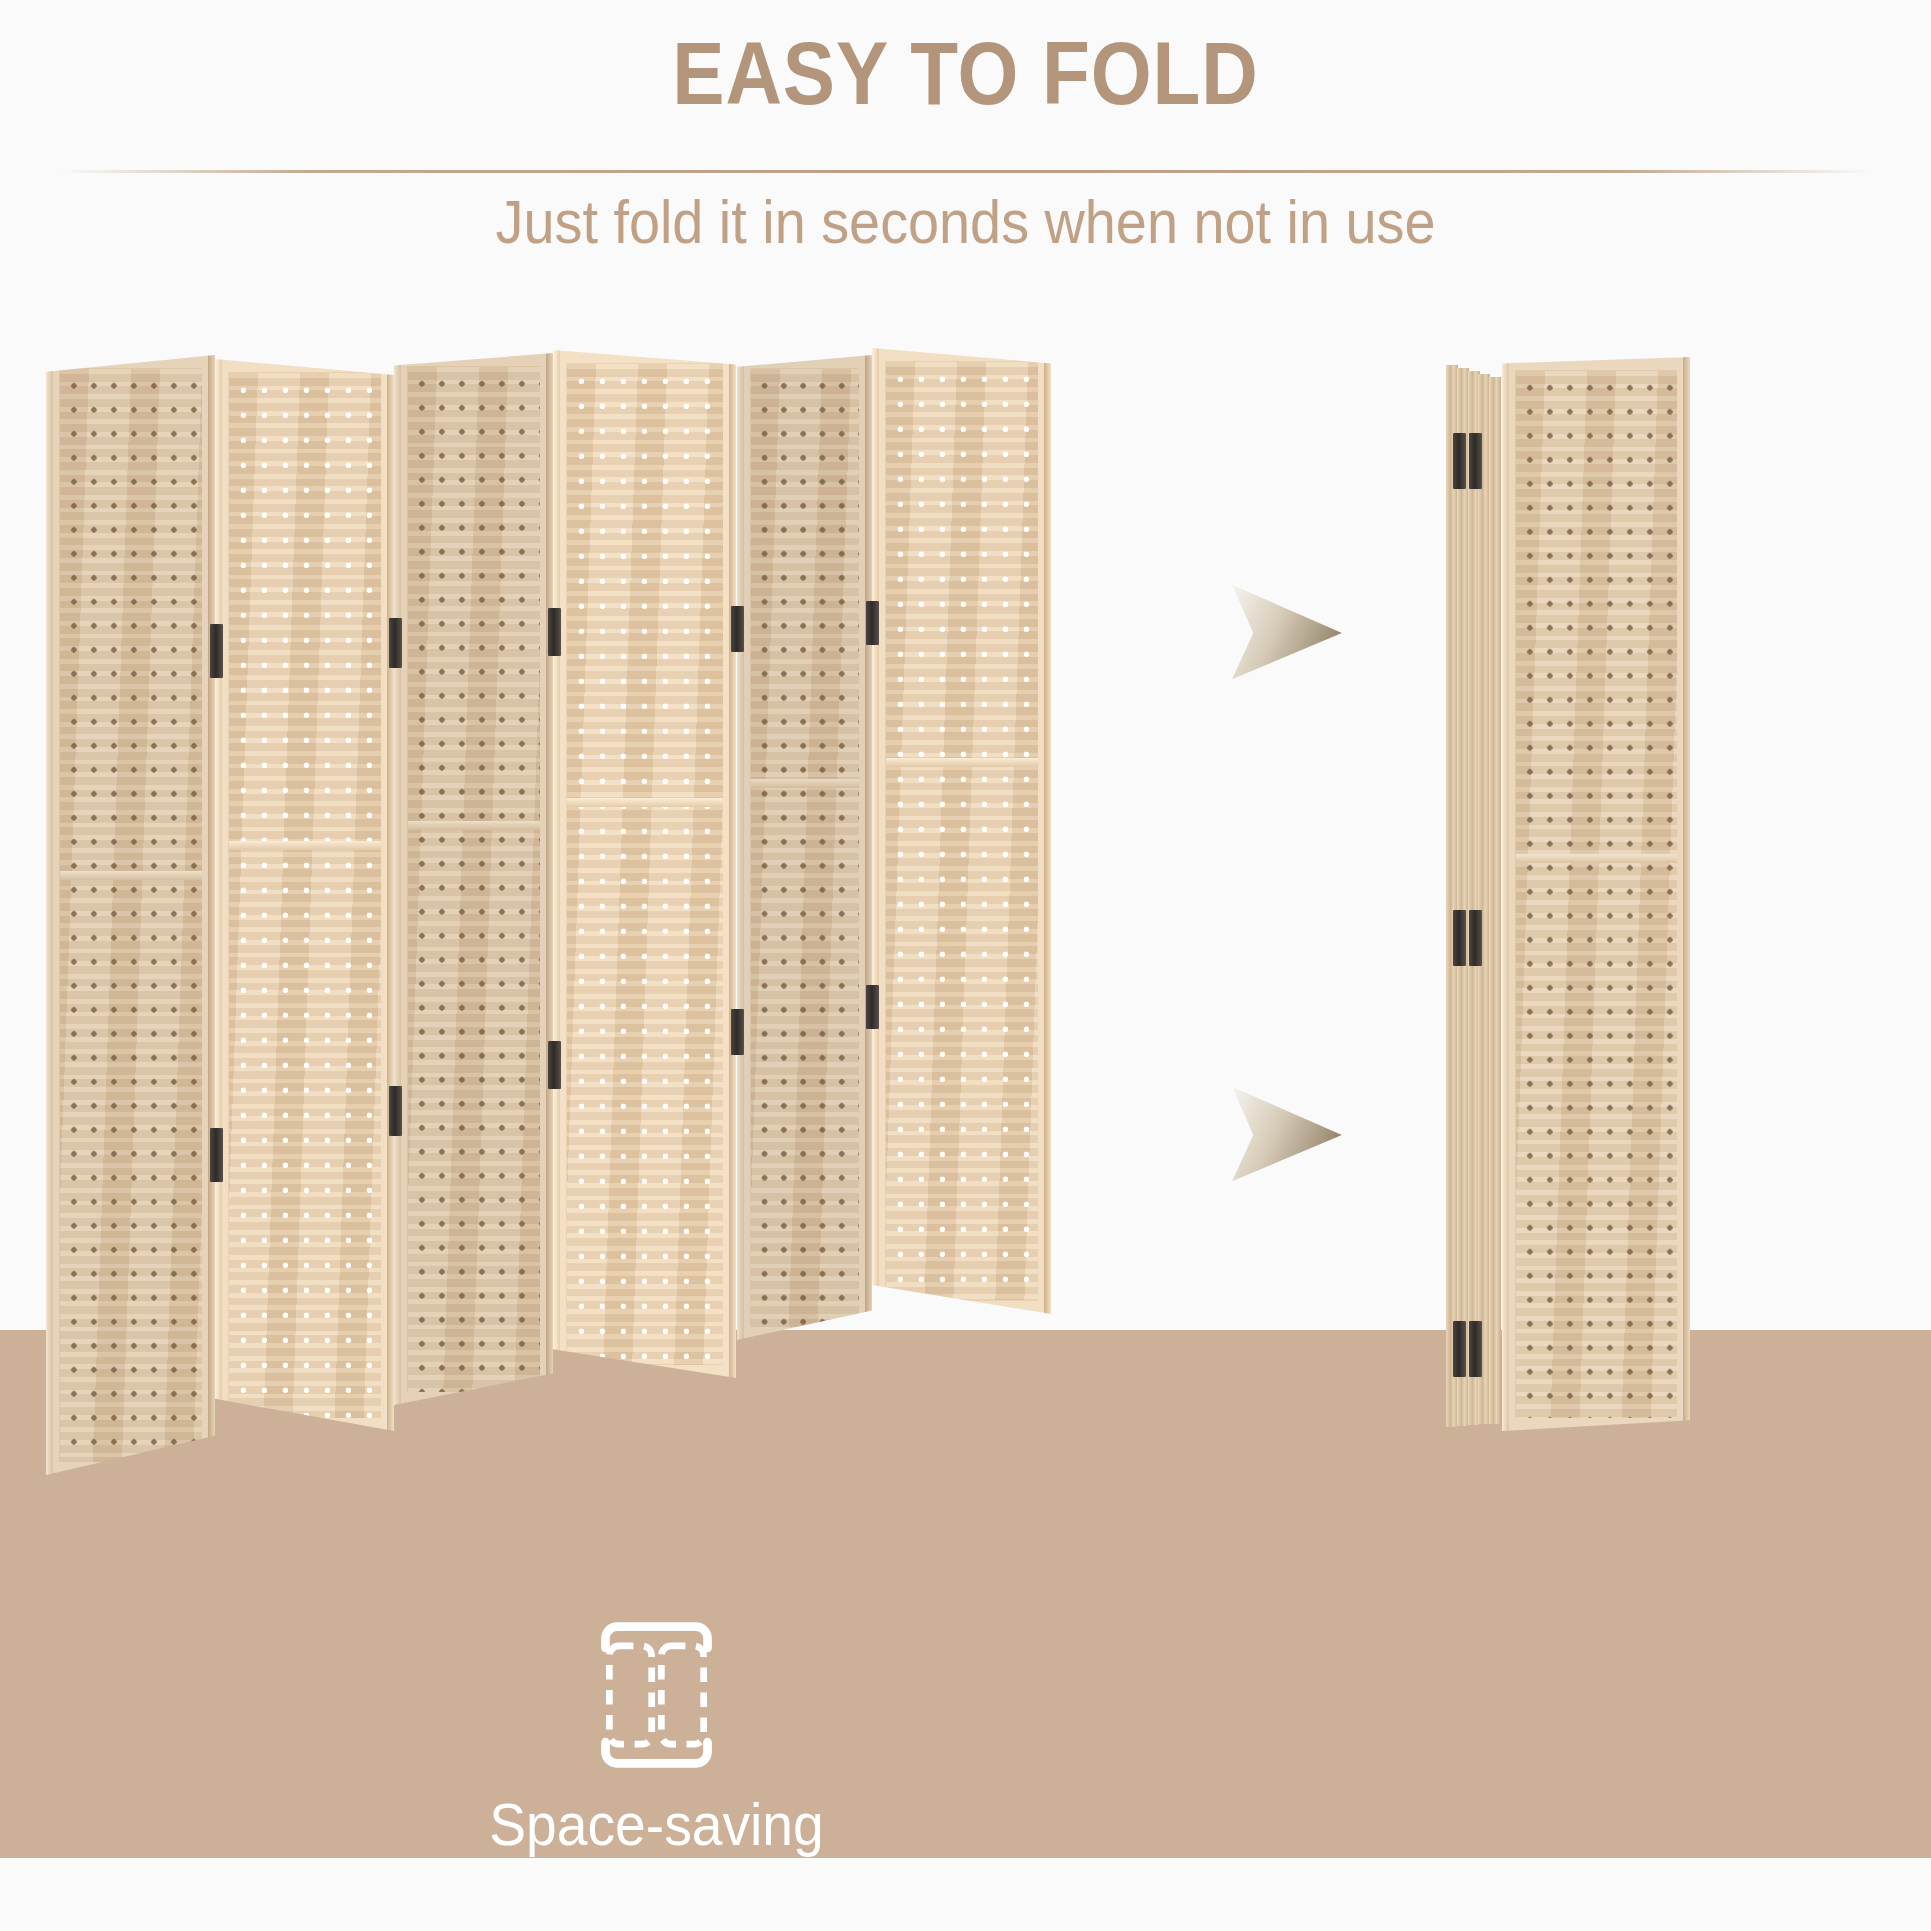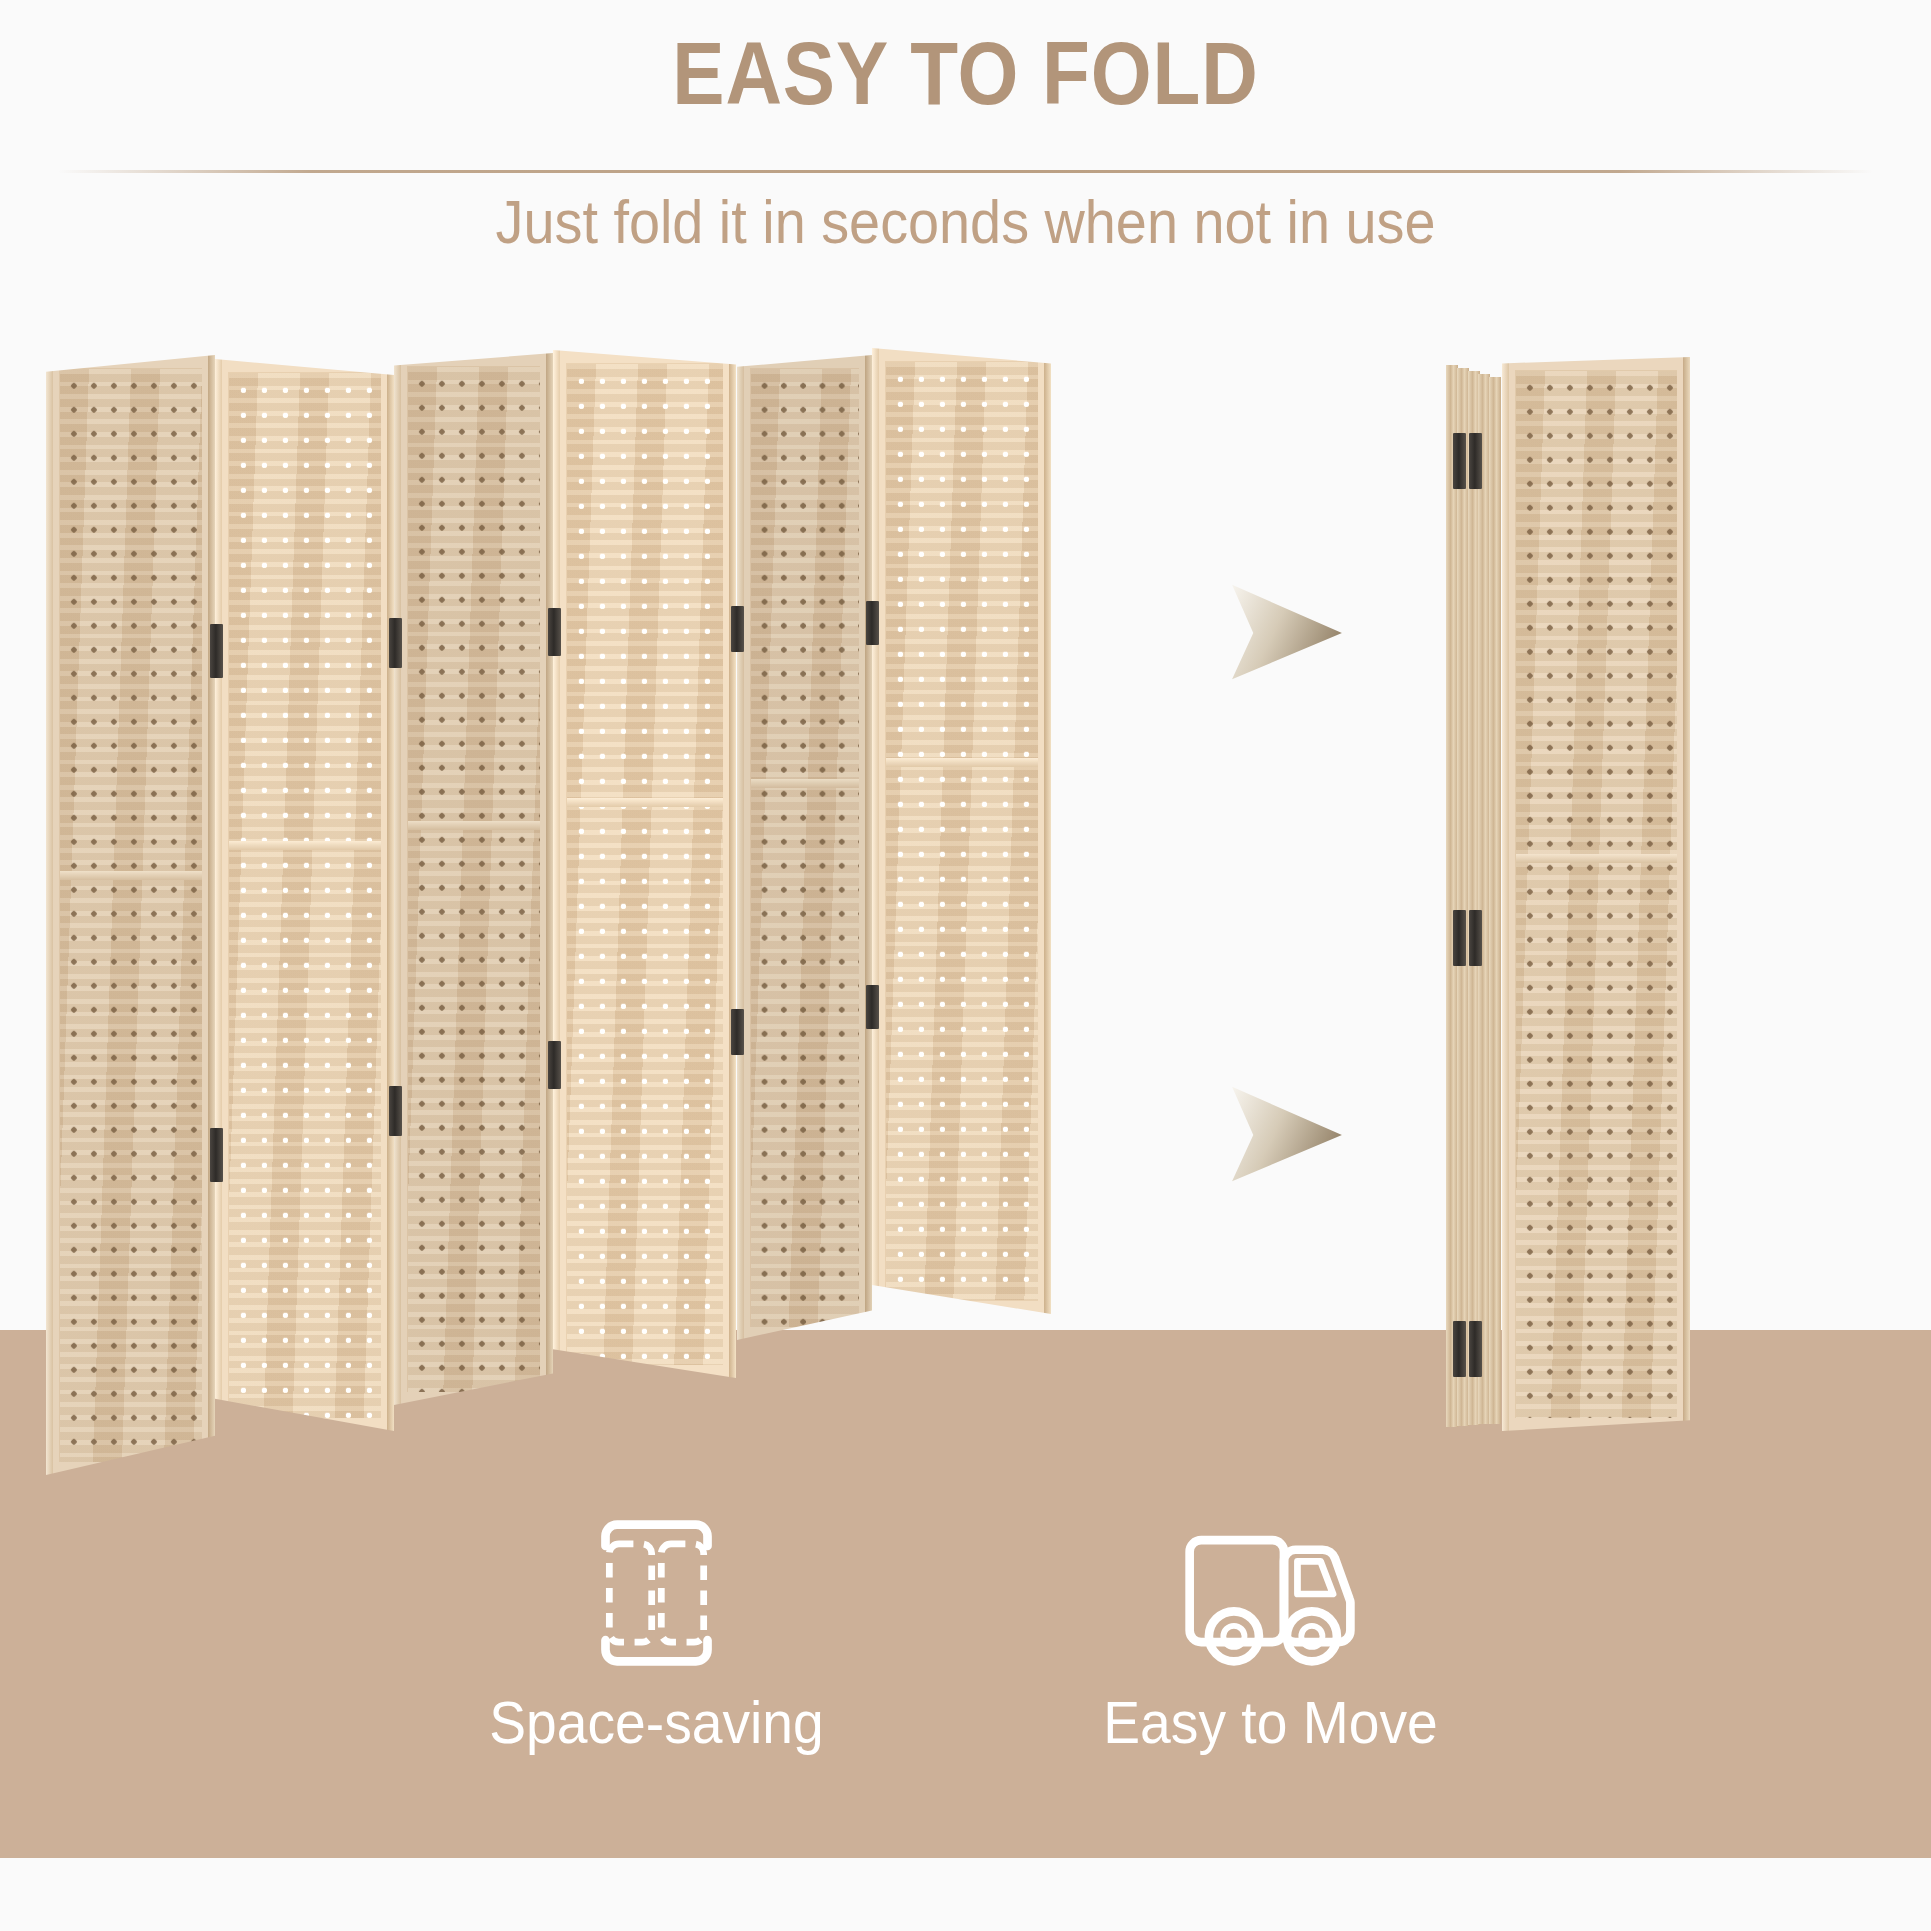--- a/index.html
+++ b/index.html
@@ -90,21 +90,21 @@
   
   .stack-layer{
     position:absolute;
     background:linear-gradient(90deg,#e8d8bd 0%,#cfb694 38%,#e6d4b7 62%,#c9ae8b 100%);
   }
 
   
   .arrow{position:absolute;width:126px;height:106px;}
 
   
-  .features{position:absolute;left:0;top:1512px;width:1931px;height:290px;}
+  .features{position:absolute;left:0;top:1614px;width:1931px;height:290px;}
   .feature{position:absolute;top:0;width:579px;text-align:center;}
   .feature .ficon{height:164px;display:flex;align-items:center;justify-content:center;}
   .feature .flabel{
     margin-top:17.4px;font-size:60px;color:#ffffff;font-weight:400;line-height:1;
     font-family:"Liberation Sans Narrow","Liberation Sans",sans-serif;
     transform:scaleX(.92);
   }
 </style>
 </head>
 <body>
@@ -237,31 +237,17 @@
         <svg width="145" height="154" viewBox="0 0 150 160">
           <path d="M22,30 v-10 a12,12 0 0 1 12,-12 h82 a12,12 0 0 1 12,12 v10" fill="none" stroke="#ffffff" stroke-width="9" stroke-linecap="round"></path>
           <path d="M22,128 v10 a12,12 0 0 0 12,12 h82 a12,12 0 0 0 12,-12 v-10" fill="none" stroke="#ffffff" stroke-width="9" stroke-linecap="round"></path>
           <rect x="26" y="28" width="44" height="102" rx="10" ry="10" fill="none" stroke="#ffffff" stroke-width="7" stroke-dasharray="15 11"></rect>
           <rect x="80" y="28" width="44" height="102" rx="10" ry="10" fill="none" stroke="#ffffff" stroke-width="7" stroke-dasharray="15 11"></rect>
         </svg>
       </div>
       <div class="flabel">Space-saving</div>
     </div>
 
-    <div class="feature" style="left:981px;">
-      <div class="ficon">
-        <svg width="193" height="154" viewBox="0 0 200 160">
-          <path d="M16,36 a12,12 0 0 1 12,-12 h74 a12,12 0 0 1 12,12 v82 a12,12 0 0 1 -12,12 h-74 a12,12 0 0 1 -12,-12 Z" fill="none" stroke="#ffffff" stroke-width="9" stroke-linejoin="round"></path>
-          <path d="M114,46 a12,12 0 0 1 12,-12 h28 a14,14 0 0 1 13,9 l15,42 a12,12 0 0 1 1,4 v29 a12,12 0 0 1 -12,12 h-45 a12,12 0 0 1 -12,-12 Z" fill="none" stroke="#ffffff" stroke-width="9" stroke-linejoin="round"></path>
-          <path d="M128,46 h24 l13,34 h-37 Z" fill="none" stroke="#ffffff" stroke-width="7" stroke-linejoin="round"></path>
-          <circle cx="62" cy="124" r="26" fill="none" stroke="#ffffff" stroke-width="9"></circle>
-          <circle cx="62" cy="124" r="11" fill="none" stroke="#ffffff" stroke-width="6"></circle>
-          <circle cx="143" cy="124" r="26" fill="none" stroke="#ffffff" stroke-width="9"></circle>
-          <circle cx="143" cy="124" r="11" fill="none" stroke="#ffffff" stroke-width="6"></circle>
-        </svg>
-      </div>
-      <div class="flabel">Easy to Move</div>
-    </div>
 
   </div>
 
 </div>
 
 
 </body></html>

